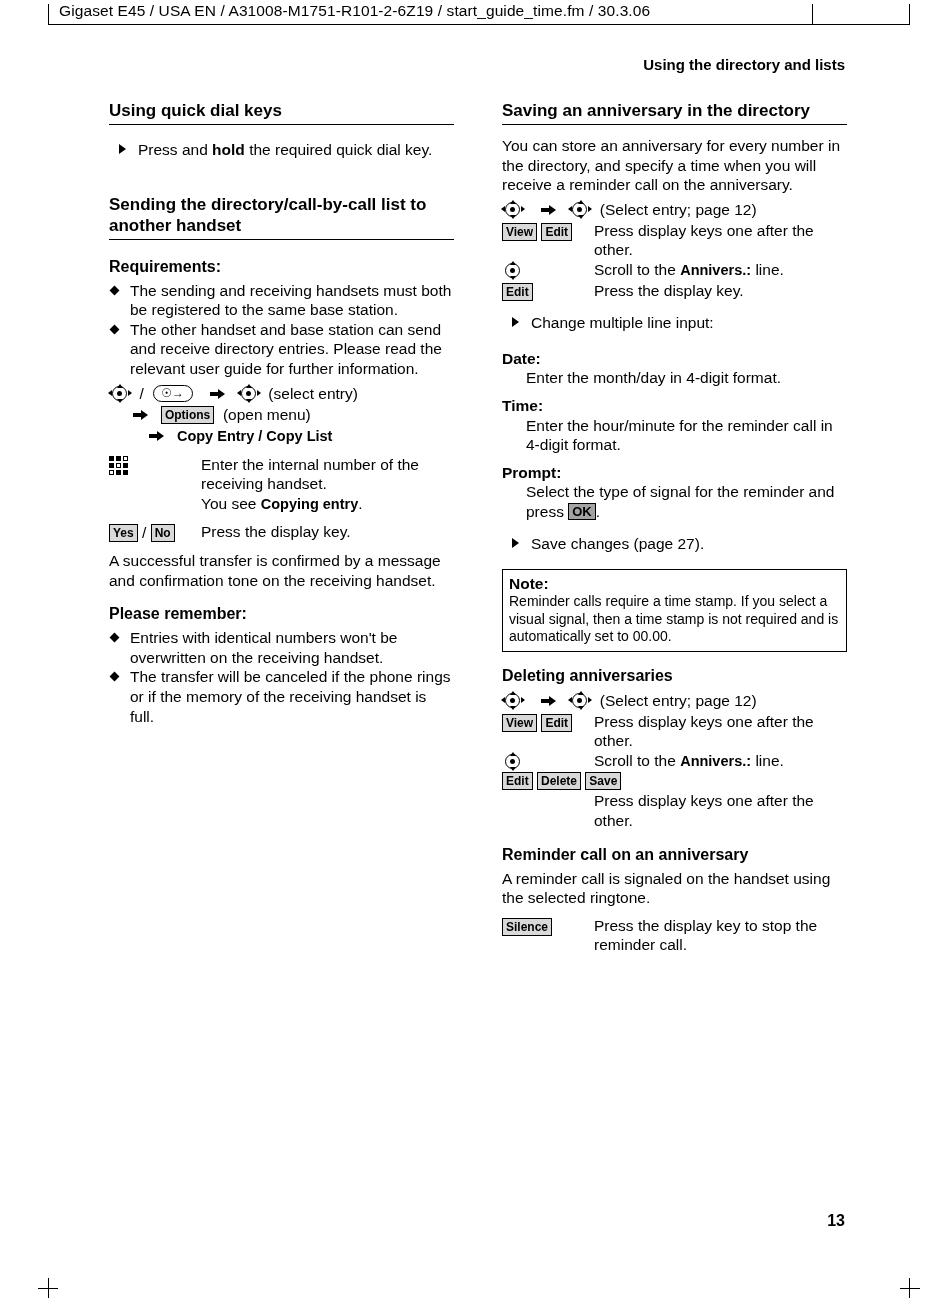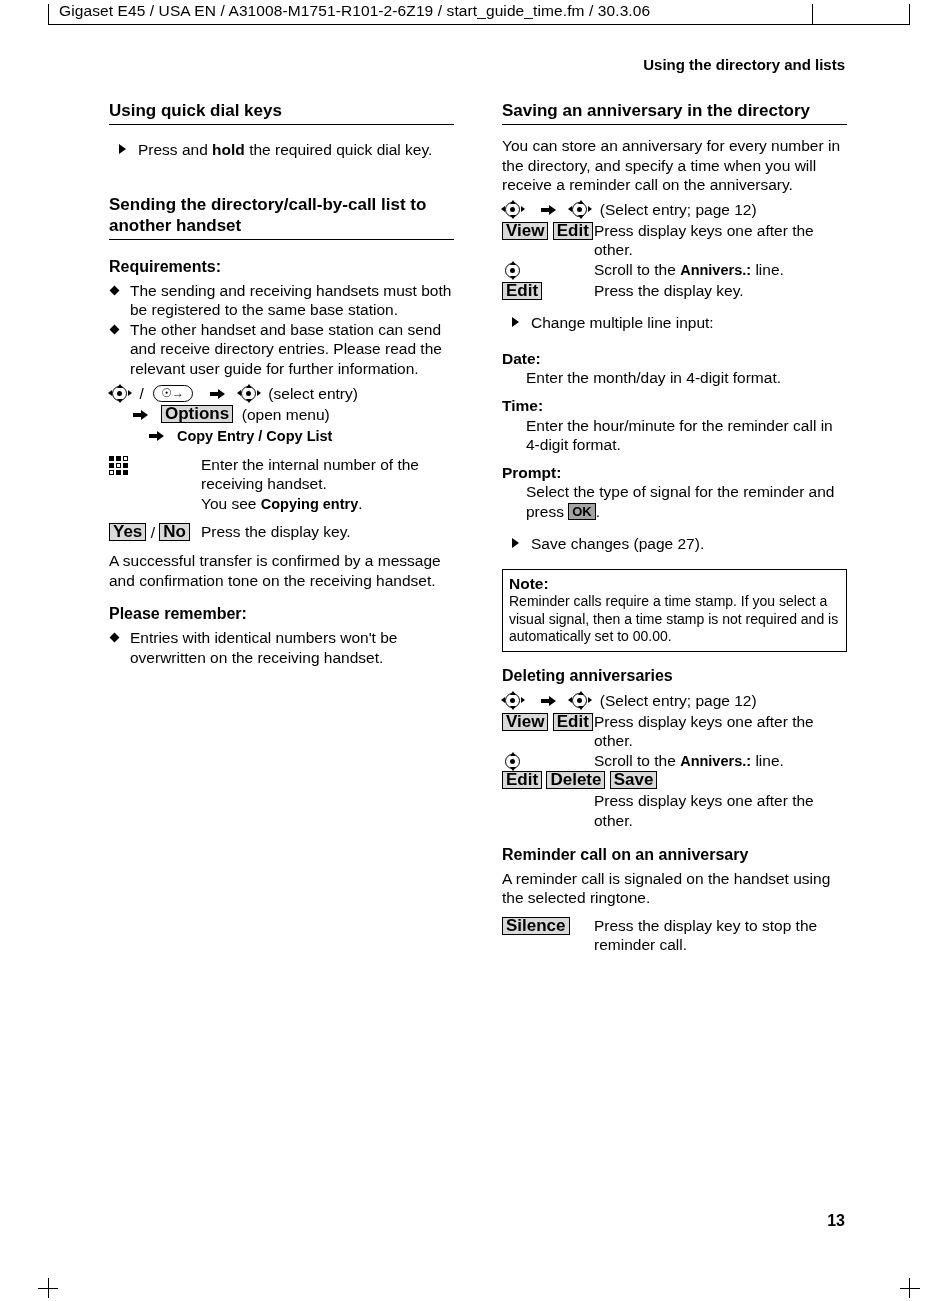--- a/index.html
+++ b/index.html
@@ -127,21 +127,21 @@
   }
 
   b { font-weight: bold; }
 
   
   .chip {
     display: inline-block;
     border: 1.2px solid #000;
     background: #d9d9d9;
     padding: 0 3px;
-    font-size: 17px;
+    font-size: 12px;
     line-height: 16px;
     font-weight: bold;
     vertical-align: 1px;
     white-space: nowrap;
   }
   .chip-ok {
     display: inline-block;
     border: 1.2px solid #000;
     background: #a3a3a3;
     padding: 0 3px;
@@ -397,20 +397,24 @@
 
     <div class="gap-md"></div>
 
     <h3 class="sub">Please remember:</h3>
     <div class="gap-xs"></div>
 
     <div class="dia-item">
       <span class="dia"></span>
       <span>Entries with identical numbers won't be overwritten on the receiving handset.</span>
     </div>
+    <div class="dia-item">
+      <span class="dia"></span>
+      <span>The transfer will be canceled if the phone rings or if the memory of the receiving handset is full.</span>
+    </div>
 
   </div>
 
   <div class="col col-right">
 
     <h2 class="sect">Saving an anniversary in the directory</h2>
     <div class="gap-sm"></div>
     <p class="body">You can store an anniversary for every number in the directory, and specify a time when you will receive a reminder call on the anniversary.</p>
     <div class="gap-xs"></div>
 

